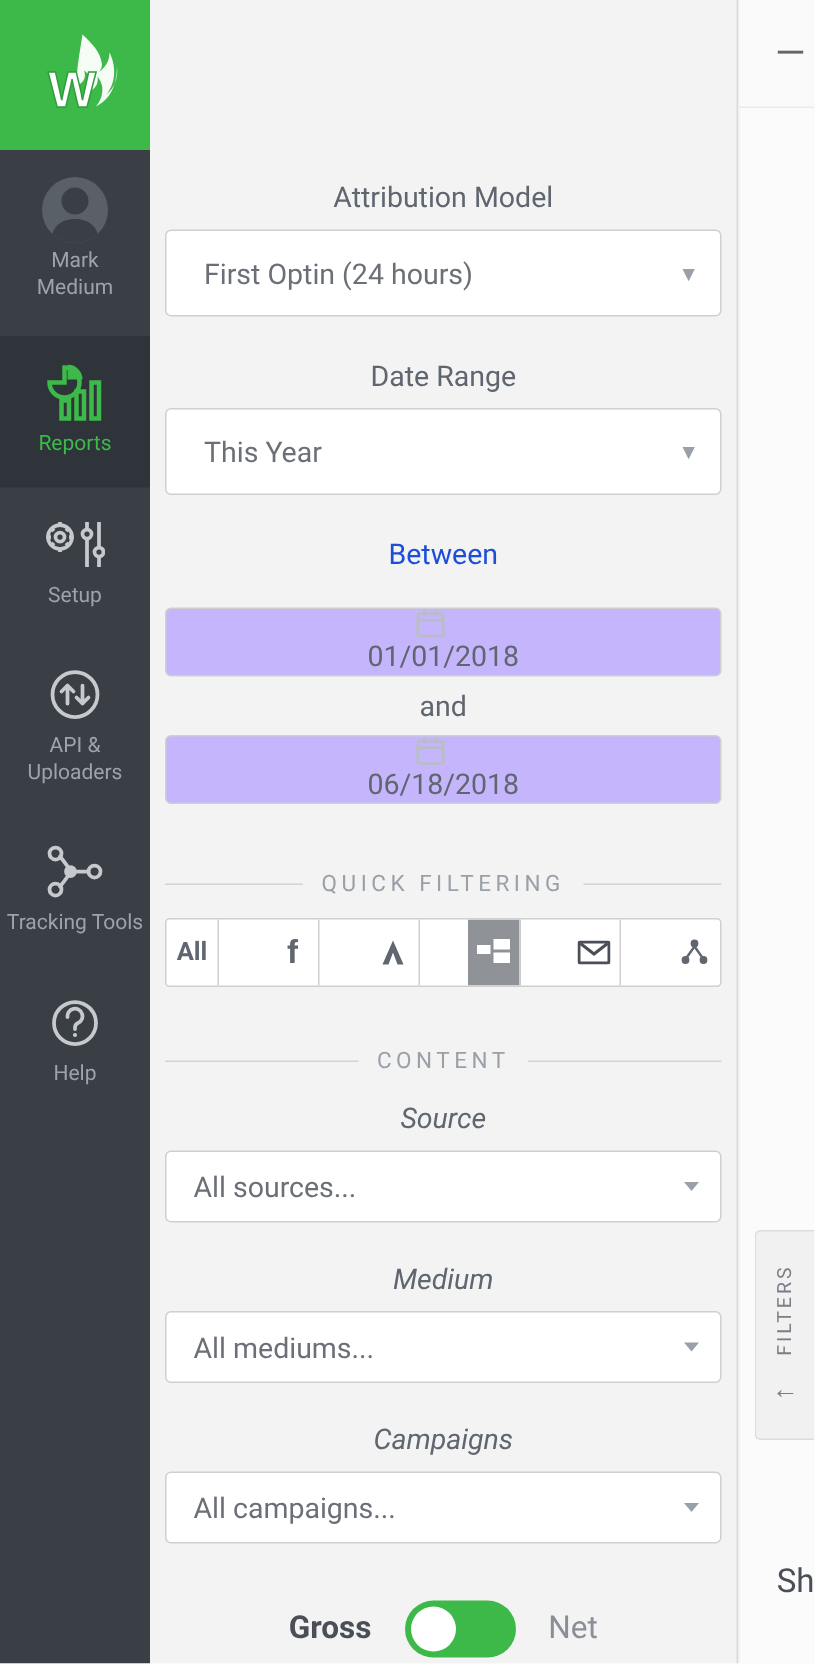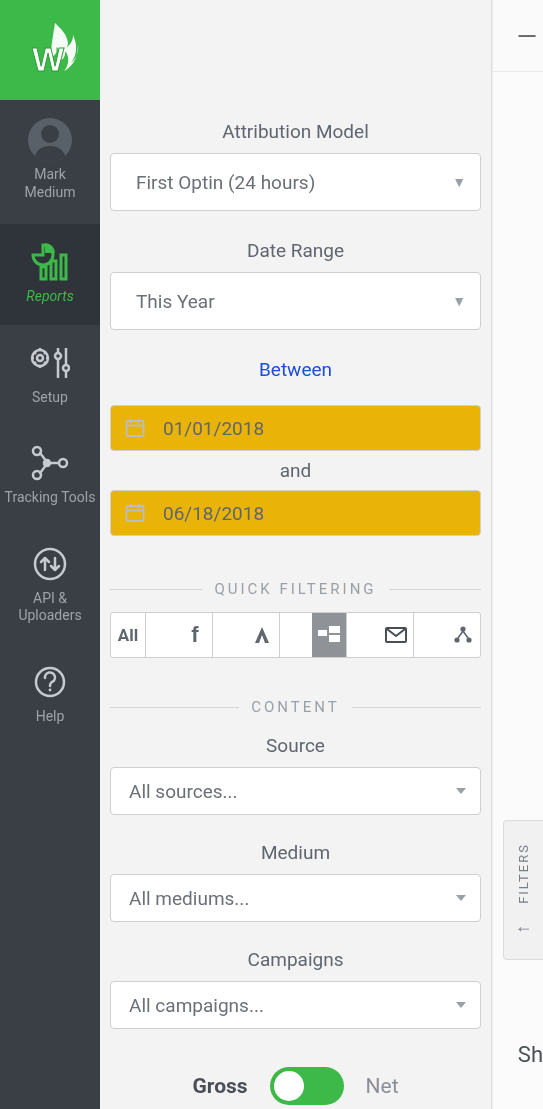--- a/index.html
+++ b/index.html
@@ -27,21 +27,21 @@
     color: #9ea3aa;
     font-size: 14px;
     line-height: 1.25;
     text-align: center;
     border-bottom: 1px solid rgba(0,0,0,0);
     cursor: pointer;
   }
   .rail-item.profile { padding-top: 20px; padding-bottom: 22px; }
   .rail-item .icon-slot { height: 40px; display:flex; align-items:center; justify-content:center; margin-bottom: 6px; }
   .rail-item.active { background: #2f343a; color: #3cb948; }
-  .rail-item.active span { color: #3cb948; font-style: italic; }
+  .rail-item.active span { color: #3cb948; }
   .rail .avatar {
     width: 44px; height: 44px; border-radius: 50%;
     background: #5a6068; display:flex; align-items:flex-end; justify-content:center;
     overflow: hidden;
   }
 
   
   .panel {
     flex: 0 0 392px;
     width: 392px;
@@ -76,27 +76,28 @@
 
   .between-label {
     text-align: center;
     color: #1d4ed8;
     font-size: 19px;
     margin-bottom: 24px;
   }
   .date-input {
     display: flex; align-items: center;
     height: 46px;
-    background: #eab308;
+    background: #c4b5fd;
     border: 1px solid #cfcfcf;
     border-radius: 4px;
     padding: 0 14px;
     color: #5f6670;
     font-size: 19px;
     cursor: text;
+    flex-direction: column;
   }
   .date-input svg { margin-right: 18px; flex: 0 0 auto; }
   .and-label {
     text-align: center;
     color: #5f6670;
     font-size: 19px;
     margin: 8px 0;
   }
 
   .section-rule {
@@ -128,21 +129,21 @@
     display: flex; align-items: center; justify-content: center;
     border-right: 1px solid #cfcfcf;
     color: #5f6670;
     cursor: pointer;
     font-weight: 700;
     font-size: 17px;
   }
   .qf-btn:last-child { border-right: none; }
   .qf-btn.active { background: #8f9398; color: #fff; }
 
-  .content-section .field-label { margin-top: 4px; }
+  .content-section .field-label { margin-top: 4px; font-style: italic; }
 
   .combo {
     display: flex; align-items: center; justify-content: space-between;
     height: 48px;
     background: #fff;
     border: 1px solid #cfcfcf;
     border-radius: 4px;
     padding: 0 14px 0 18px;
     color: #6b7078;
     font-size: 19px;
@@ -277,50 +278,50 @@
             <line x1="36" y1="2" x2="36" y2="32"></line>
               <circle cx="36" cy="22" r="3" fill="#3a3f46"></circle>
           </g>
         </svg>
       </div>
       <span>Setup</span>
     </div>
 
     <div class="rail-item">
       <div class="icon-slot">
+        <svg width="36" height="36" viewBox="0 0 36 36">
+          <g fill="none" stroke="#c6cacf" stroke-width="2.5" stroke-linecap="round">
+            <circle cx="18" cy="18" r="15"></circle>
+            <path d="M13 24 V12 M13 12 l-4 4 M13 12 l4 4"></path>
+            <path d="M23 12 V24 M23 24 l-4 -4 M23 24 l4 -4"></path>
+          </g>
+        </svg>
+      </div>
+      <span style="white-space:pre-line;">API &amp; Uploaders</span>
+    </div>
+
+    <div class="rail-item">
+      <div class="icon-slot">
         <svg width="40" height="36" viewBox="0 0 40 36">
           <g fill="none" stroke="#c6cacf" stroke-width="2.5" stroke-linecap="round">
             <circle cx="7" cy="6" r="4"></circle>
             <circle cx="7" cy="30" r="4"></circle>
             <circle cx="33" cy="18" r="4"></circle>
             <circle cx="17" cy="18" r="3" fill="#c6cacf"></circle>
             <path d="M10 8 Q15 14 17 18"></path>
             <path d="M10 28 Q15 22 17 18"></path>
             <path d="M20 18 H29"></path>
           </g>
         </svg>
       </div>
       <span style="white-space:pre-line;">Tracking Tools</span>
     </div>
 
     <div class="rail-item">
       <div class="icon-slot">
-        <svg width="36" height="36" viewBox="0 0 36 36">
-          <g fill="none" stroke="#c6cacf" stroke-width="2.5" stroke-linecap="round">
-            <circle cx="18" cy="18" r="15"></circle>
-            <path d="M13 24 V12 M13 12 l-4 4 M13 12 l4 4"></path>
-            <path d="M23 12 V24 M23 24 l-4 -4 M23 24 l4 -4"></path>
-          </g>
-        </svg>
-      </div>
-      <span style="white-space:pre-line;">API &amp; Uploaders</span>
-    </div>
-
-    <div class="rail-item">
-      <div class="icon-slot">
         <svg width="34" height="34" viewBox="0 0 34 34">
           <g fill="none" stroke="#c6cacf" stroke-width="2.5">
             <circle cx="17" cy="17" r="14"></circle>
             <path d="M12 13 a5 5 0 1 1 7 4 c-2 1 -2 2 -2 4" stroke-linecap="round"></path>
             <circle cx="17" cy="25" r="1.4" fill="#c6cacf" stroke="none"></circle>
           </g>
         </svg>
       </div>
       <span>Help</span>
     </div>

